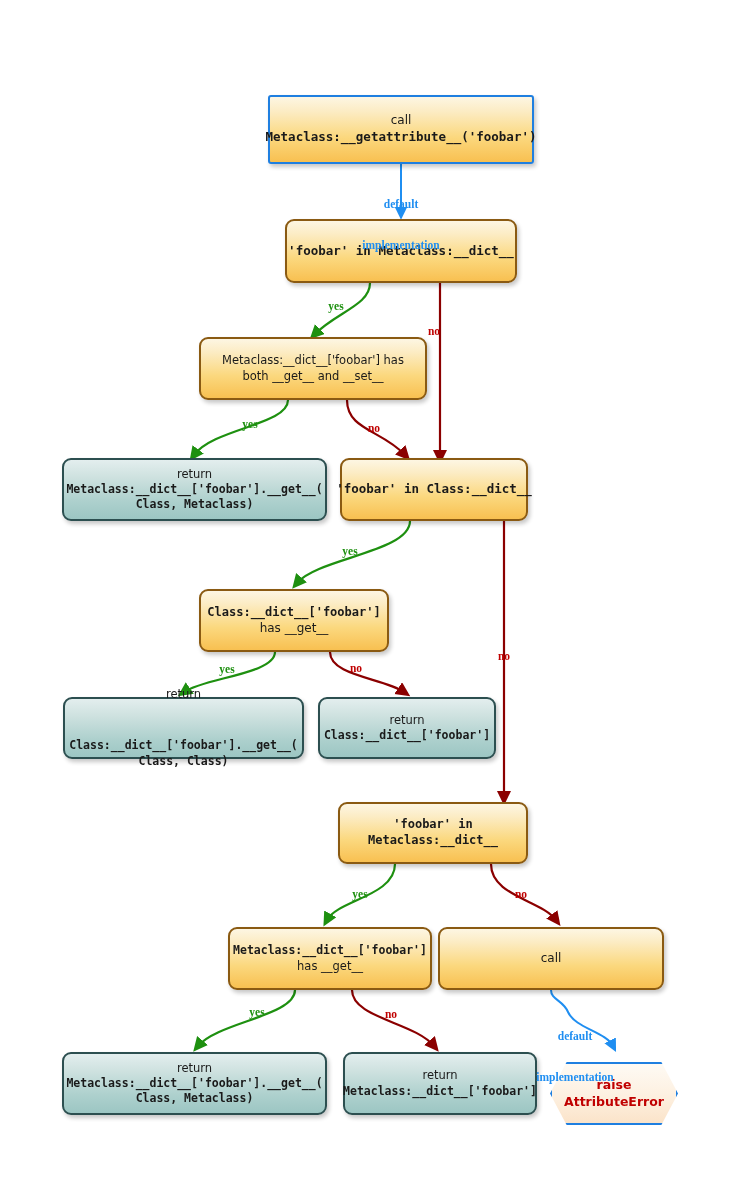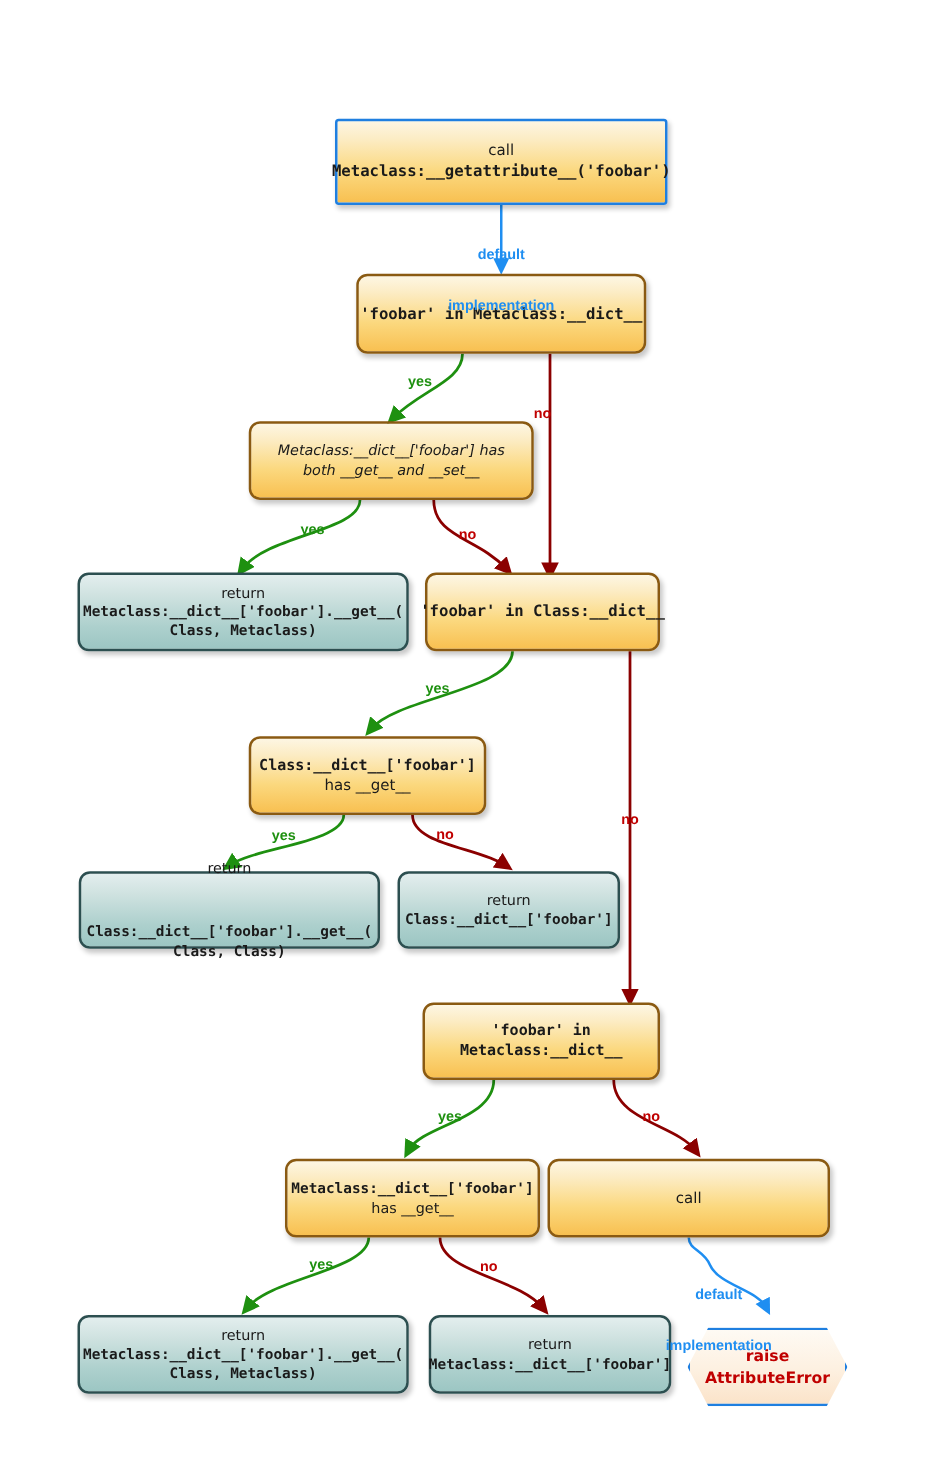--- a/index.html
+++ b/index.html
@@ -45,21 +45,21 @@
   }
 
   .ln{display:block;white-space:pre;}
   .mono{font-family:"DejaVu Sans Mono","Liberation Mono",monospace;font-weight:bold;color:#1a1a1a;}
   .plain{font-family:"DejaVu Sans","Liberation Sans",sans-serif;font-weight:normal;color:#1a1a1a;}
   .mix{font-family:"DejaVu Sans","Liberation Sans",sans-serif;font-weight:normal;color:#1a1a1a;}
   .raise-txt{color:#c00000;font-weight:bold;font-size:12.5px;line-height:1.3;}
 
   .elabel{
     position:absolute;font-size:11.5px;font-weight:bold;white-space:pre;
-    font-family:Liberation Sans, sans-serif;
+    font-family:Liberation Serif, serif;
     text-align:center;
   }
   .lab-yes{color:#1e9010;}
   .lab-no{color:#c00000;}
   .lab-blue{color:#1f8ef1;line-height:1.2;}
 </style>
 </head>
 <body>
 
 <div id="canvas">
@@ -108,21 +108,21 @@
 
   <div class="node n-entry" style="left:268px;top:95px;width:266px;height:69px;">
     <span class="ln plain" style="font-size:12px;">call</span>
     <span class="ln mono" style="font-size:12.5px;">Metaclass:__getattribute__('foobar')</span>
   </div>
 
   <div class="node n-decision" style="left:285px;top:219px;width:232px;height:64px;">
     <span class="ln mono" style="font-size:12.5px;">'foobar' in Metaclass:__dict__</span>
   </div>
 
-  <div class="node n-decision" style="left:199px;top:337px;width:228px;height:63px;font-style:italic;">
+  <div class="node n-decision" style="left:199px;top:337px;width:228px;height:63px;">
     <span class="ln mix" style="font-size:11.5px;">Metaclass:__dict__['foobar'] has</span>
     <span class="ln mix" style="font-size:11.5px;">both __get__ and __set__</span>
   </div>
 
   <div class="node n-return" style="left:62px;top:458px;width:265px;height:63px;">
     <span class="ln plain" style="font-size:11.5px;">return</span>
     <span class="ln mono" style="font-size:11.5px;">Metaclass:__dict__['foobar'].__get__(</span>
     <span class="ln mono" style="font-size:11.5px;">Class, Metaclass)</span>
   </div>
 

